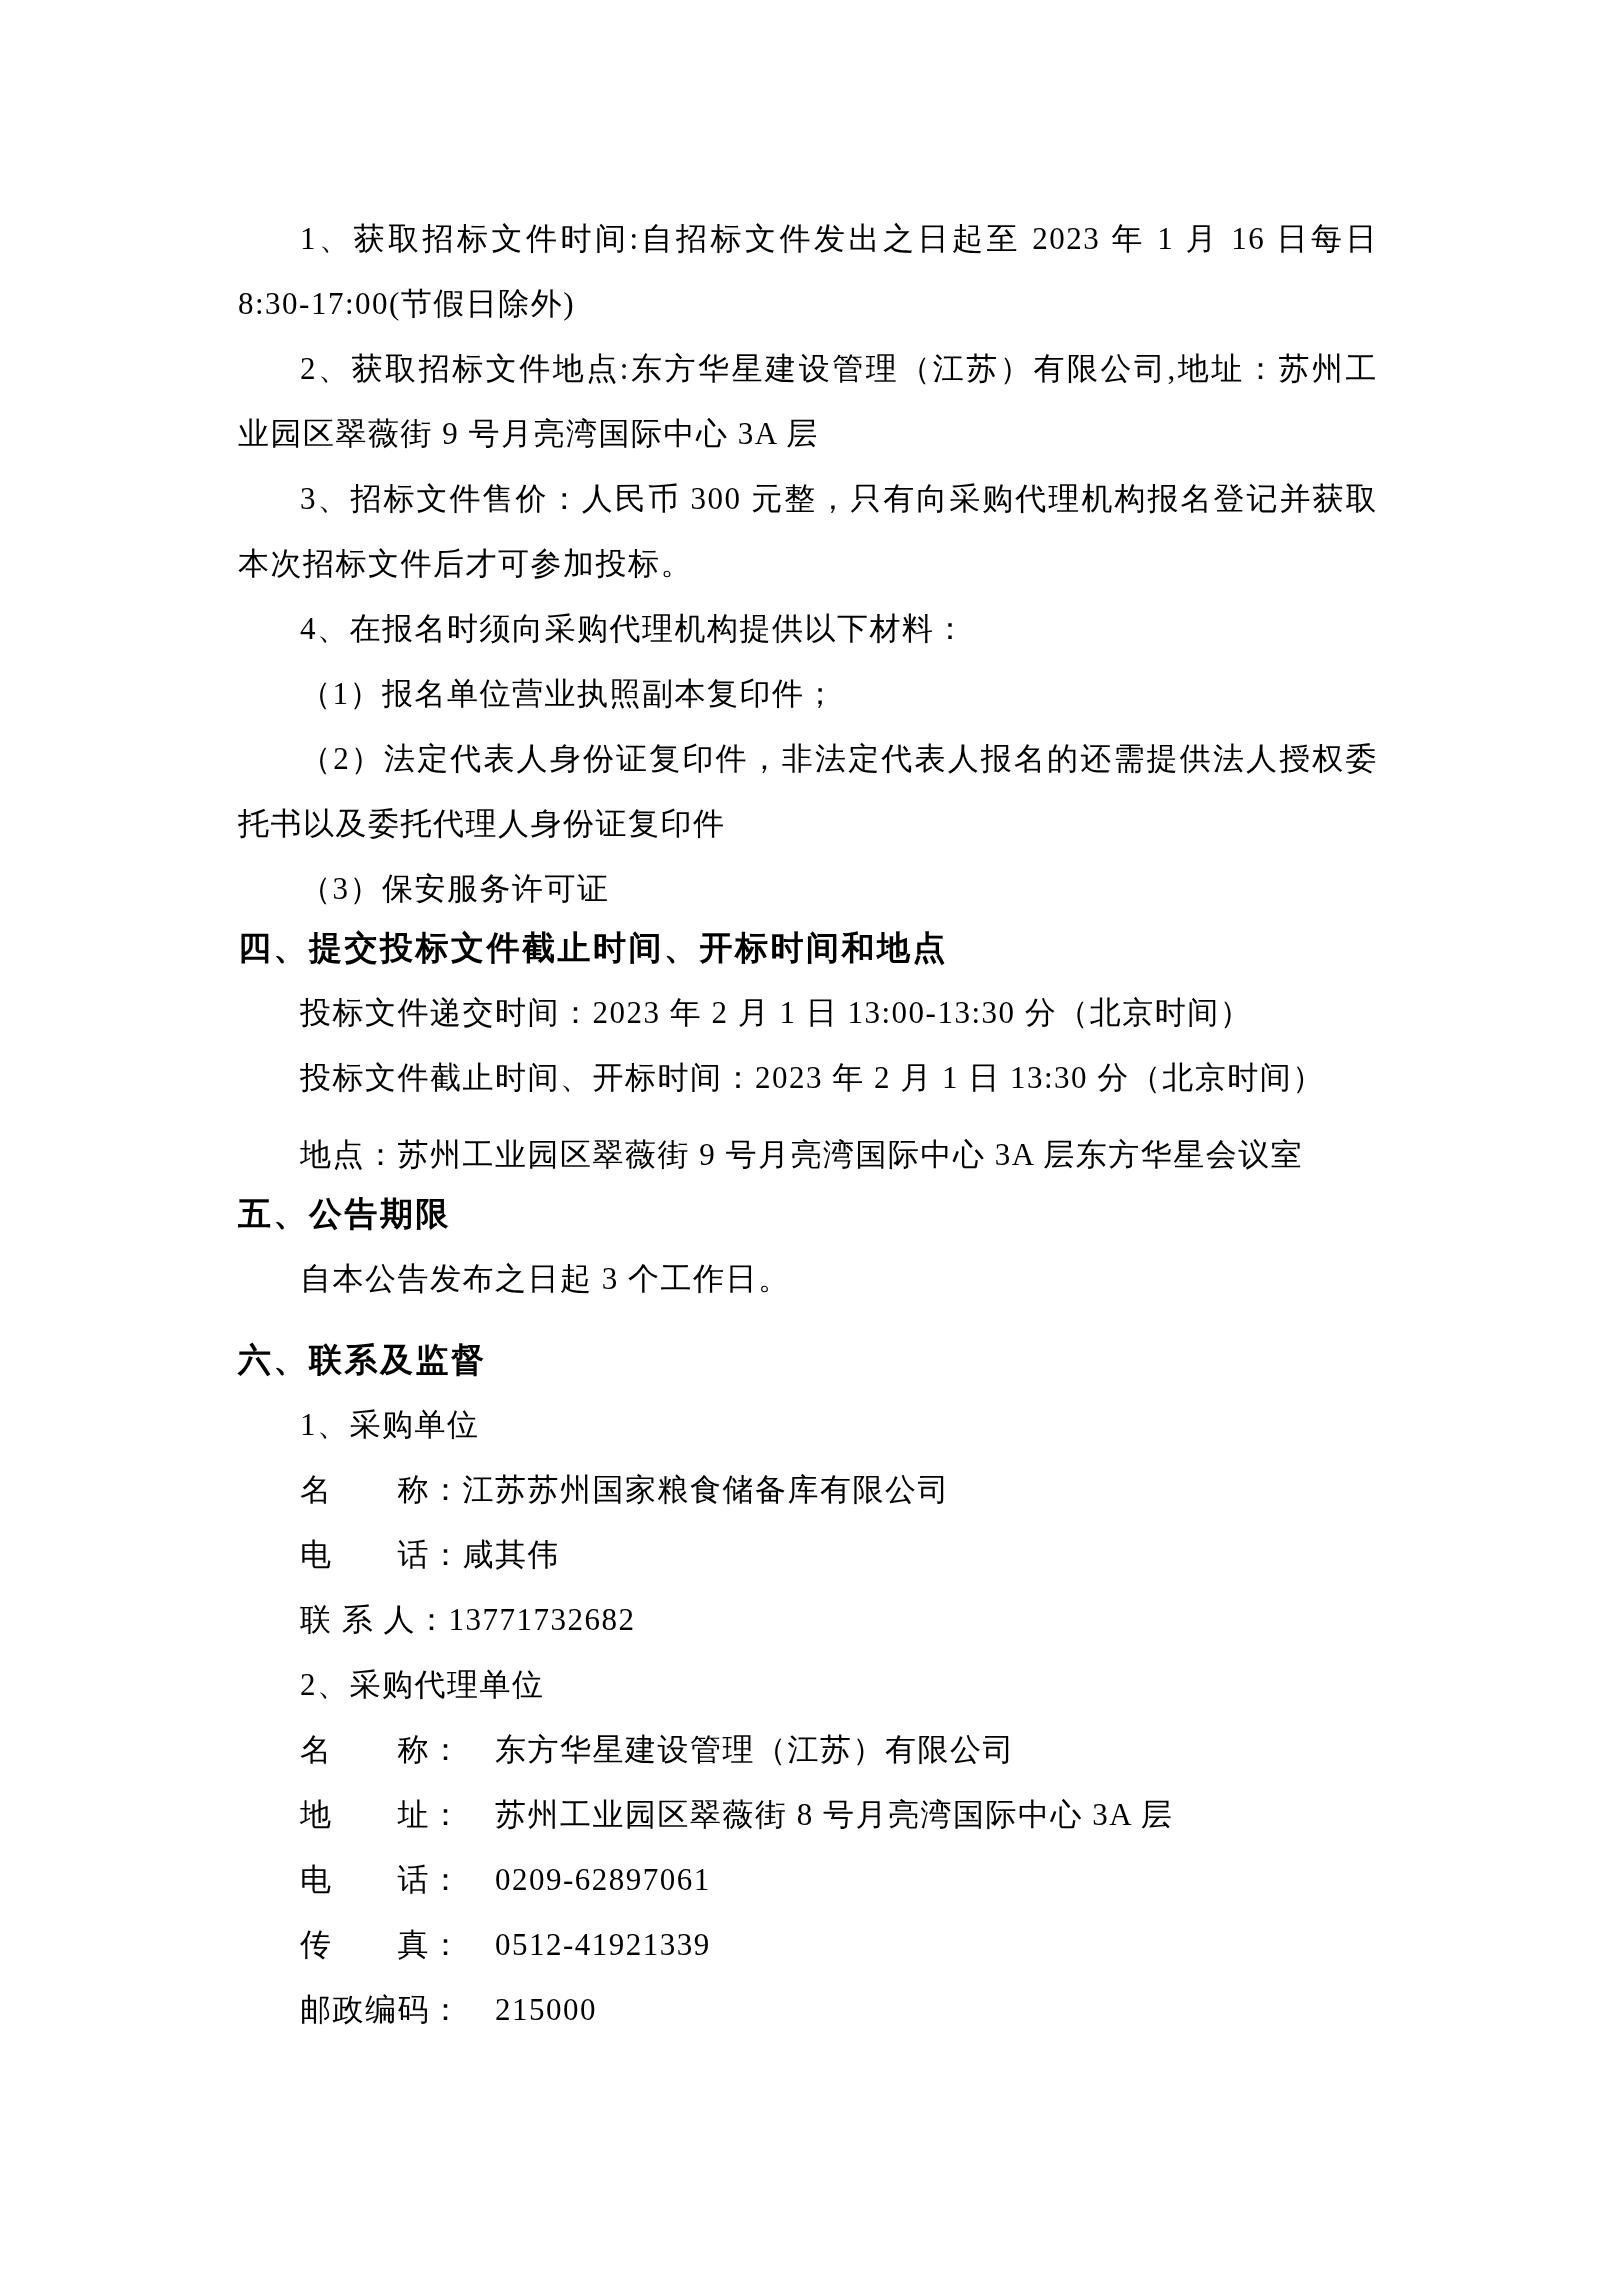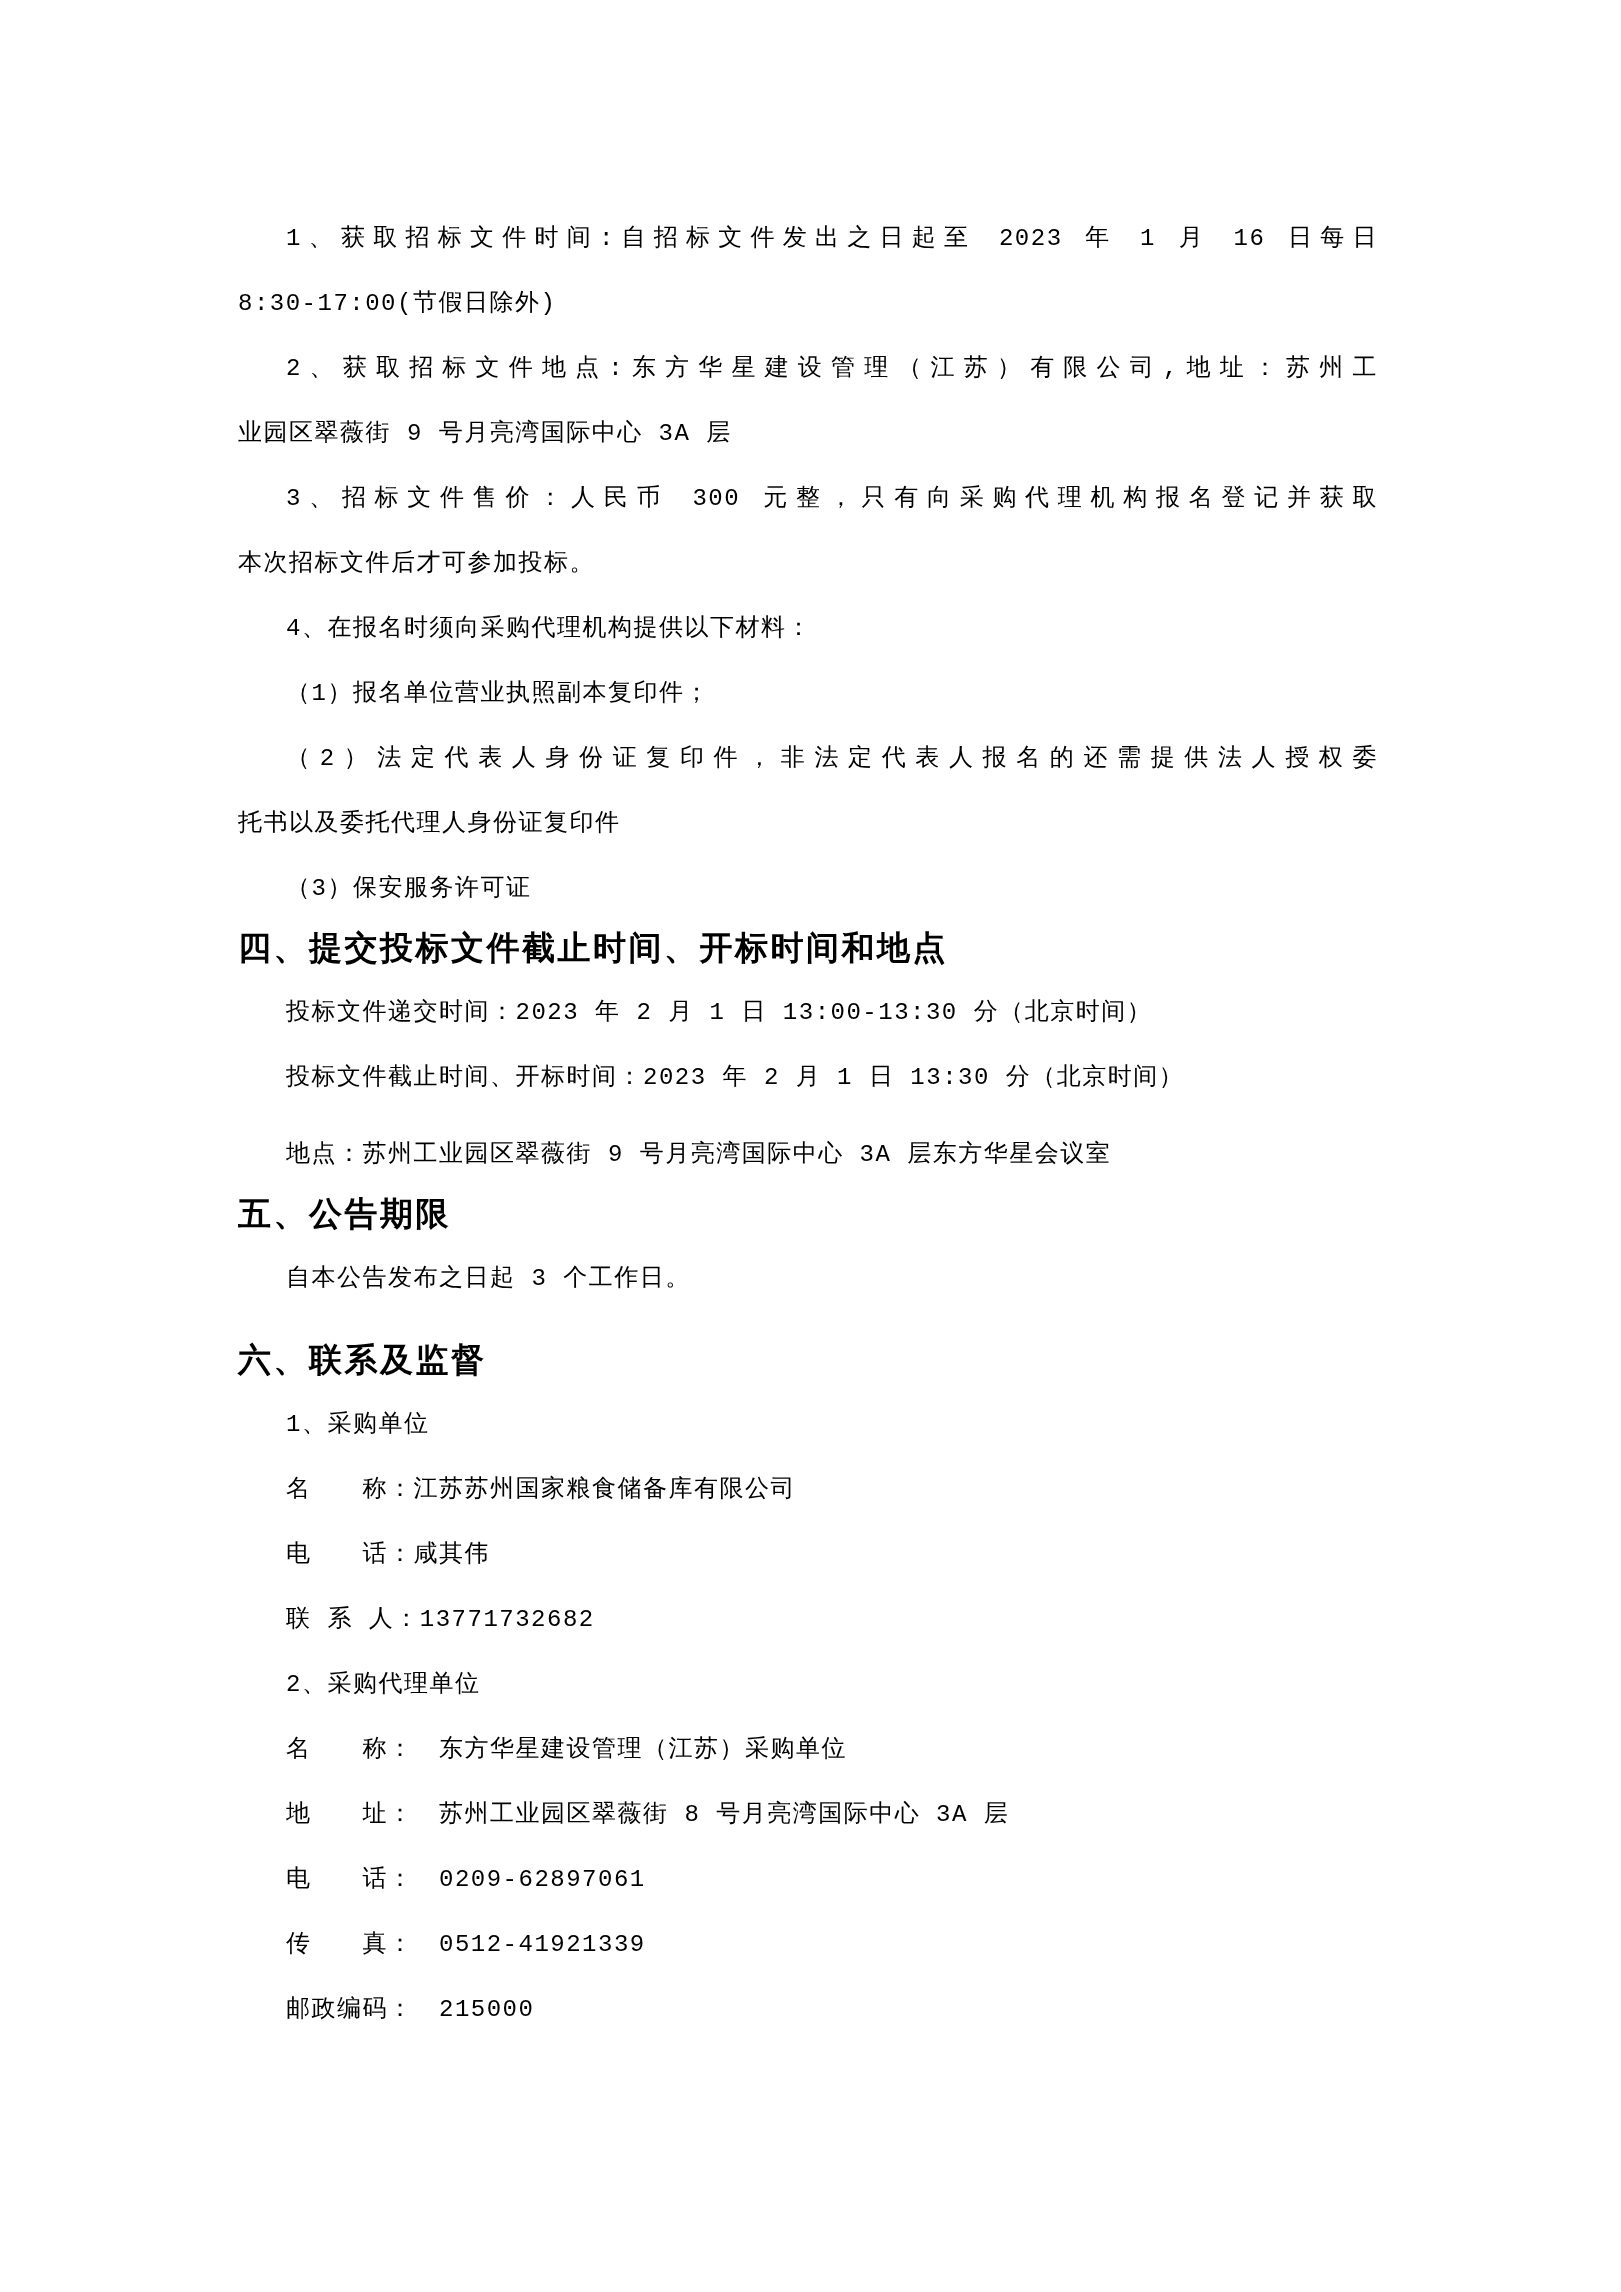--- a/index.html
+++ b/index.html
@@ -22,28 +22,27 @@
     background: #ffffff;
     overflow: hidden;
   }
   .content {
     position: absolute;
     left: 238px;
     top: 206px;
     width: 1140px;
   }
   .line {
-    font-size: 24px;
+    font-size: 31px;
     line-height: 65px;
     height: 65px;
     letter-spacing: 1.5px;
     white-space: pre-wrap;
     text-align: justify;
     overflow: visible;
-    font-family: Liberation Mono, monospace;
   }
   
   .indent { text-indent: 2em; }
   
   .indent-sm { text-indent: -0.2em; }
   
   .fill { text-align-last: justify; }
   
   .heading {
     font-family: "Liberation Sans", "DejaVu Sans", sans-serif;
@@ -80,21 +79,21 @@
 
     <div class="line heading tight">五、公告期限</div>
     <div class="line indent">自本公告发布之日起 3 个工作日。</div>
 
     <div class="line heading gap-md">六、联系及监督</div>
     <div class="line indent">1、采购单位</div>
     <div class="line indent">名　　称：江苏苏州国家粮食储备库有限公司</div>
     <div class="line indent">电　　话：咸其伟</div>
     <div class="line indent">联 系 人：13771732682</div>
     <div class="line indent">2、采购代理单位</div>
-    <div class="line indent">名　　称：　东方华星建设管理（江苏）采购单位</div>
+    <div class="line indent">名　　称：　东方华星建设管理（江苏）有限公司</div>
     <div class="line indent">地　　址：　苏州工业园区翠薇街 8 号月亮湾国际中心 3A 层</div>
     <div class="line indent">电　　话：　0209-62897061</div>
     <div class="line indent">传　　真：　0512-41921339</div>
     <div class="line indent">邮政编码：　215000</div>
 
 
   </div>
 </div>
 
 

